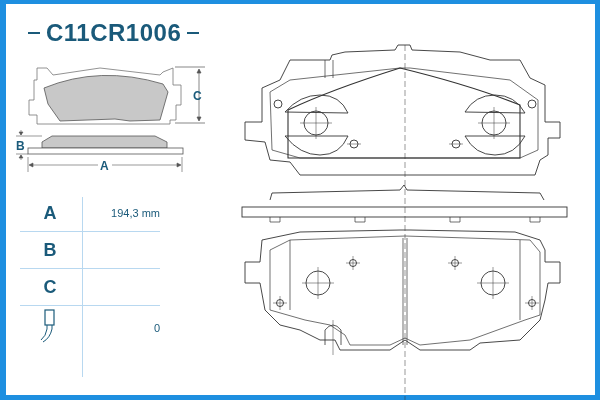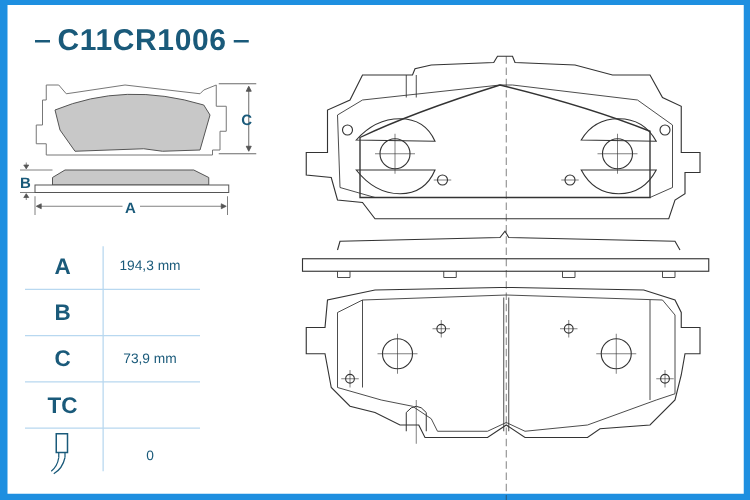--- a/index.html
+++ b/index.html
@@ -6,21 +6,21 @@
   body{width:600px;height:400px;overflow:hidden;background:#fff;font-family:"Liberation Sans",sans-serif;}
   .frame{position:absolute;left:0;top:0;width:600px;height:400px;box-sizing:border-box;
     border-left:6px solid #1e8fe0;border-top:4px solid #1e8fe0;border-right:5px solid #1e8fe0;border-bottom:5px solid #1e8fe0;background:#fff;}
   .title{position:absolute;left:22px;top:16px;height:34px;display:flex;align-items:center;color:#1a5a7a;}
   .title .dash{display:inline-block;width:12px;height:2px;background:#1a5a7a;margin:0 6px;}
   .title .code{font-size:24px;font-weight:bold;letter-spacing:0.5px;}
   .specs{position:absolute;left:20px;top:195px;width:140px;}
   .row{position:relative;height:36px;display:flex;align-items:center;border-bottom:1px solid #b8d8f0;}
   .row:last-child{border-bottom:none;height:44px;}
   .row .lbl{width:60px;text-align:center;font-weight:bold;font-size:18px;color:#1a5a7a;}
-  .row .val{flex:1;text-align:center;font-size:11px;color:#1a5a7a;}
+  .row .val{flex:1;text-align:right;font-size:11px;color:#1a5a7a;}
   .vline{position:absolute;left:82px;top:197px;width:1px;height:180px;background:#b8d8f0;}
   svg{position:absolute;left:0;top:0;}
 </style>
 </head>
 <body>
 
 <div class="frame"></div>
 
 <div class="title">
   <span class="dash"></span>
@@ -73,25 +73,20 @@
 <div class="specs">
   <div class="row">
     <span class="lbl">A</span>
     <span class="val">194,3 mm</span>
   </div>
   <div class="row">
     <span class="lbl">B</span>
   </div>
   <div class="row">
     <span class="lbl">C</span>
-    <span class="val">73,9 mm</span>
-  </div>
-  <div class="row">
-    <span class="lbl">TC</span>
-    <span class="val"></span>
   </div>
   <div class="row">
     <span class="lbl">
       <svg width="20" height="34" viewBox="0 0 20 34" style="position:static">
         <rect x="5" y="1" width="9" height="15" fill="none" stroke="#1a5a7a" stroke-width="1.2"></rect>
         <line x1="7" y1="16" x2="7" y2="20" stroke="#1a5a7a" stroke-width="1"></line>
         <line x1="12" y1="16" x2="12" y2="20" stroke="#1a5a7a" stroke-width="1"></line>
         <path d="M7,20 Q6,27 1,31" fill="none" stroke="#1a5a7a" stroke-width="1"></path>
         <path d="M12,20 Q10,29 3,33" fill="none" stroke="#1a5a7a" stroke-width="1"></path>
       </svg>

